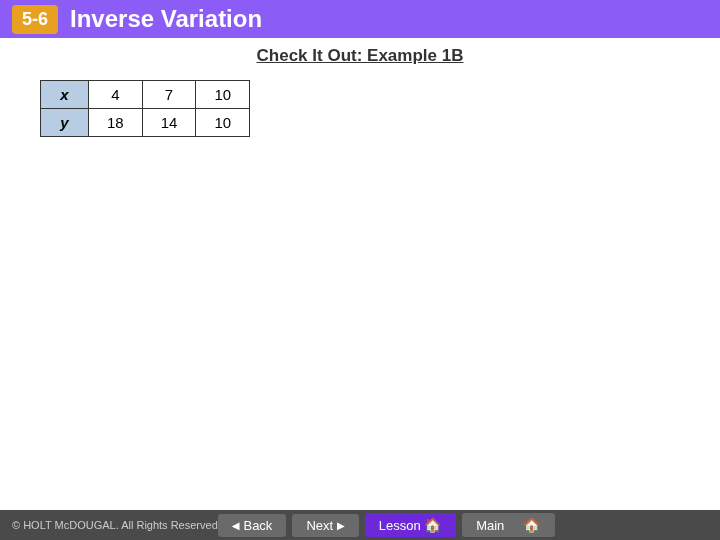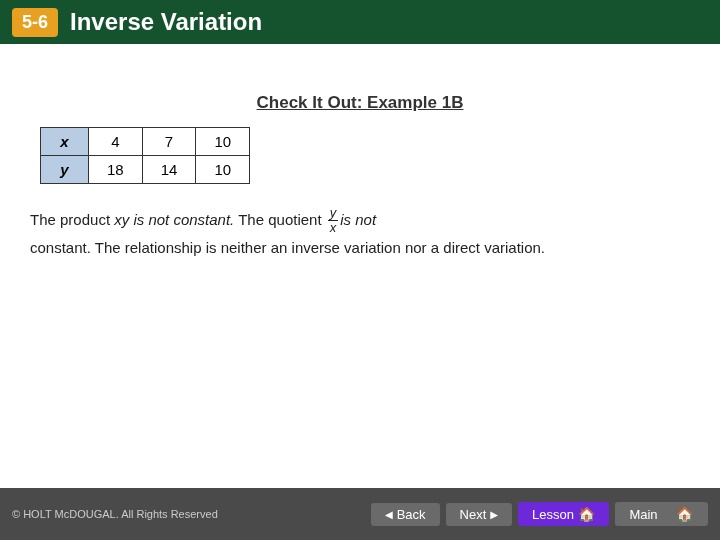--- a/index.html
+++ b/index.html
@@ -6,45 +6,44 @@
     body {
       width: 720px;
       height: 540px;
       font-family: Arial, sans-serif;
       background: #fff;
       overflow: hidden;
     }
 
     
     .header {
-      background: #14532d;
+      background: #8b5cf6;
       display: flex;
       align-items: center;
       padding: 6px 12px;
-      height: 44px;
+      height: 38px;
     }
     .header-badge {
       background: #e8a020;
       color: #fff;
       font-weight: bold;
       font-size: 18px;
       padding: 4px 10px;
       border-radius: 4px;
       margin-right: 12px;
     }
     .header-title {
       color: #fff;
       font-size: 24px;
       font-weight: bold;
     }
 
     
     .content {
-      padding: 14px 30px 10px 30px;
-      margin-top: 35px;
+      padding: 8px 30px 10px 30px;
     }
 
     .section-title {
       text-align: center;
       font-size: 17px;
       font-weight: bold;
       color: #333;
       margin-bottom: 14px;
       text-decoration: underline;
     }
@@ -108,25 +107,24 @@
       padding: 0 2px;
       font-size: 13px;
     }
 
     
     .footer {
       position: absolute;
       bottom: 0;
       left: 0;
       right: 0;
-      height: 52px;
+      height: 30px;
       background: #4a4a4a;
       display: flex;
       align-items: center;
-      justify-content: space-between;
       padding: 0 12px;
     }
     .footer-copyright {
       color: #ccc;
       font-size: 11px;
     }
     .footer-buttons {
       display: flex;
       gap: 6px;
       align-items: center;
@@ -182,27 +180,20 @@
       <tr>
         <td class="var-cell"><em>y</em></td>
         <td class="data-cell">18</td>
         <td class="data-cell">14</td>
         <td class="data-cell">10</td>
       </tr>
     </tbody>
       </table>
   </div>
 
-  <div class="explanation">
-    <span>The product </span><span class="italic">xy is not constant.</span><span> The quotient </span><span class="fraction-inline">
-      <span class="numerator">y</span>
-      <span class="denominator">x</span>
-    </span><span class="italic">is not</span><br>
-    <span>constant. The relationship is neither an inverse variation nor a direct variation.</span>
-  </div>
 
 </div>
 
 <div class="footer">
   <div class="footer-copyright">© HOLT McDOUGAL. All Rights Reserved</div>
   <div class="footer-buttons">
     <button class="footer-btn">
       <span class="arrow">◀</span>
       <span>Back</span>
     </button>

